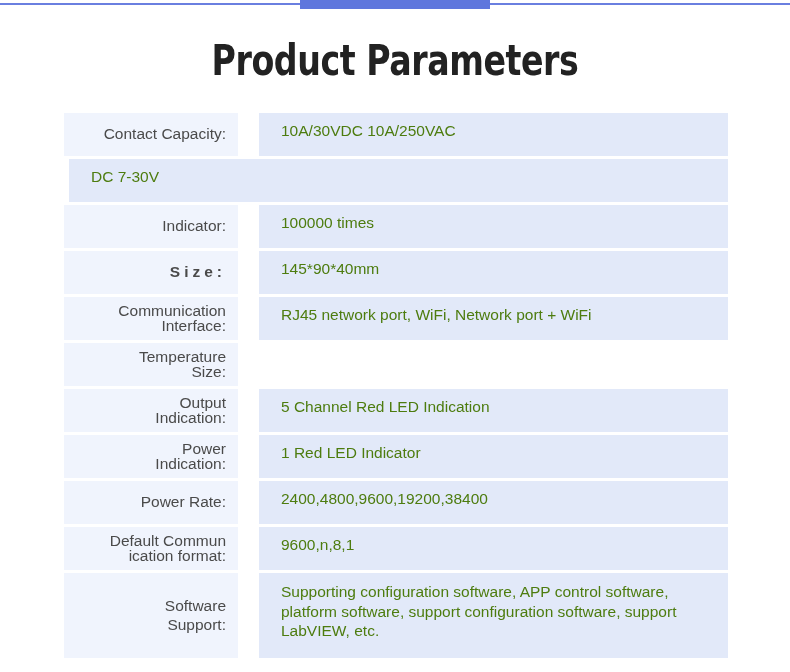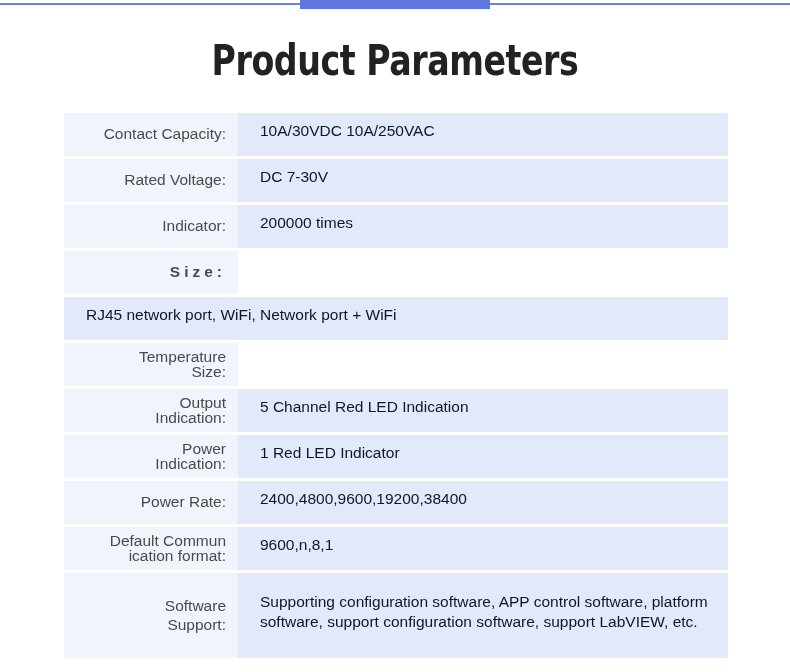--- a/index.html
+++ b/index.html
@@ -65,44 +65,46 @@
     left: 64px;
     top: 113px;
     width: 664px;
     border-collapse: separate;
     border-spacing: 0;
   }
   .spec-row {
     display: flex;
     width: 664px;
     margin-bottom: 3px;
+    gap: 16px;
   }
   .cell-label {
     width: 174px;
     min-width: 174px;
     background: #f0f4fd;
     color: #4a4a4a;
     font-size: 15.5px;
     text-align: right;
     display: flex;
     align-items: center;
     justify-content: flex-end;
     padding: 0 12px 0 8px;
     box-sizing: border-box;
     line-height: 0.94;
   }
   .cell-value {
     flex: 1;
     background: #e2e9f9;
-    color: #0f172a;
+    color: #4d7c0f;
     font-size: 15.5px;
     display: flex;
     align-items: center;
     padding: 0 14px 8px 22px;
     box-sizing: border-box;
+    margin-left: 5px;
     line-height: 1.28;
   }
   .cell-label .lab-text {
     display: block;
   }
 
   
   .r-h43 .cell-label,
   .r-h43 .cell-value { height: 43px; }
   .r-h85 .cell-label,
@@ -127,40 +129,44 @@
 <div class="spec-table">
 
   <div class="spec-row r-h43">
     <div class="cell-label">
       <span class="lab-text">Contact Capacity:</span>
     </div>
     <div class="cell-value">10A/30VDC   10A/250VAC</div>
   </div>
 
   <div class="spec-row r-h43">
-    <div class="cell-label">
-      <span class="lab-text">Rated Voltage:</span>
-    </div>
     <div class="cell-value">DC 7-30V</div>
   </div>
 
   <div class="spec-row r-h43">
     <div class="cell-label">
       <span class="lab-text">Indicator:</span>
     </div>
-    <div class="cell-value">200000 times</div>
+    <div class="cell-value">100000 times</div>
   </div>
 
   <div class="spec-row r-h43">
     <div class="cell-label">
       <span class="lab-text ls-wide">Size:</span>
     </div>
-  </div>
-
-  <div class="spec-row r-h43">
+    <div class="cell-value">145*90*40mm</div>
+  </div>
+
+  <div class="spec-row r-h43">
+    <div class="cell-label">
+      <span class="lab-text">
+        <span>Communication</span><br>
+        <span>Interface:</span>
+      </span>
+    </div>
     <div class="cell-value">RJ45 network port, WiFi, Network port + WiFi</div>
   </div>
 
   <div class="spec-row r-h43">
     <div class="cell-label">
       <span class="lab-text">
         <span>Temperature</span><br>
         <span>Size:</span>
       </span>
     </div>

